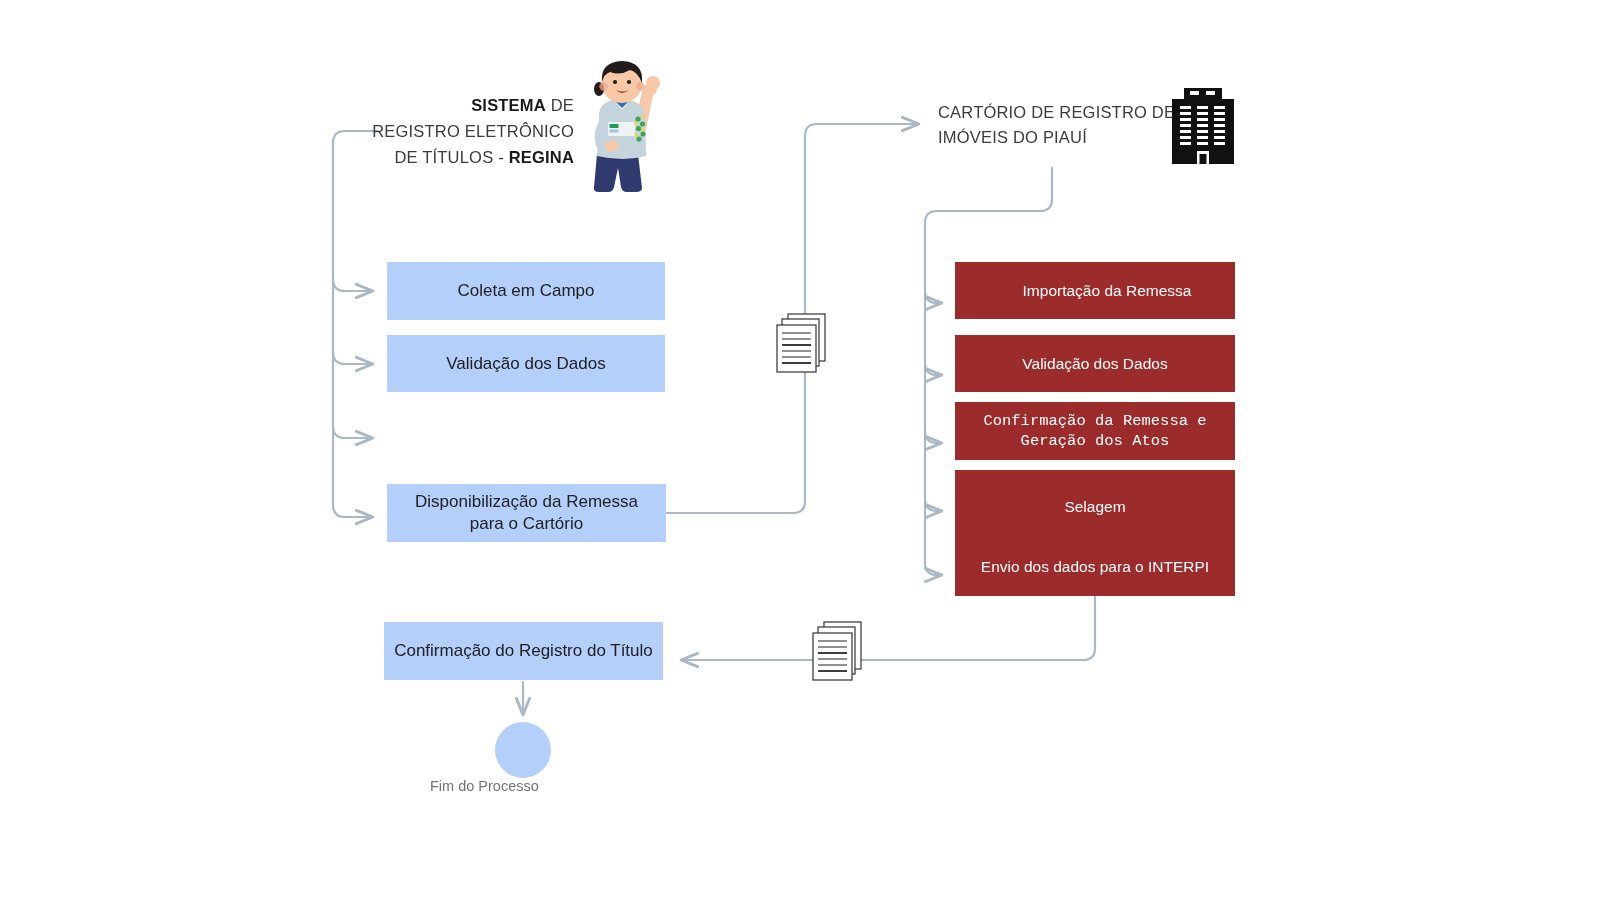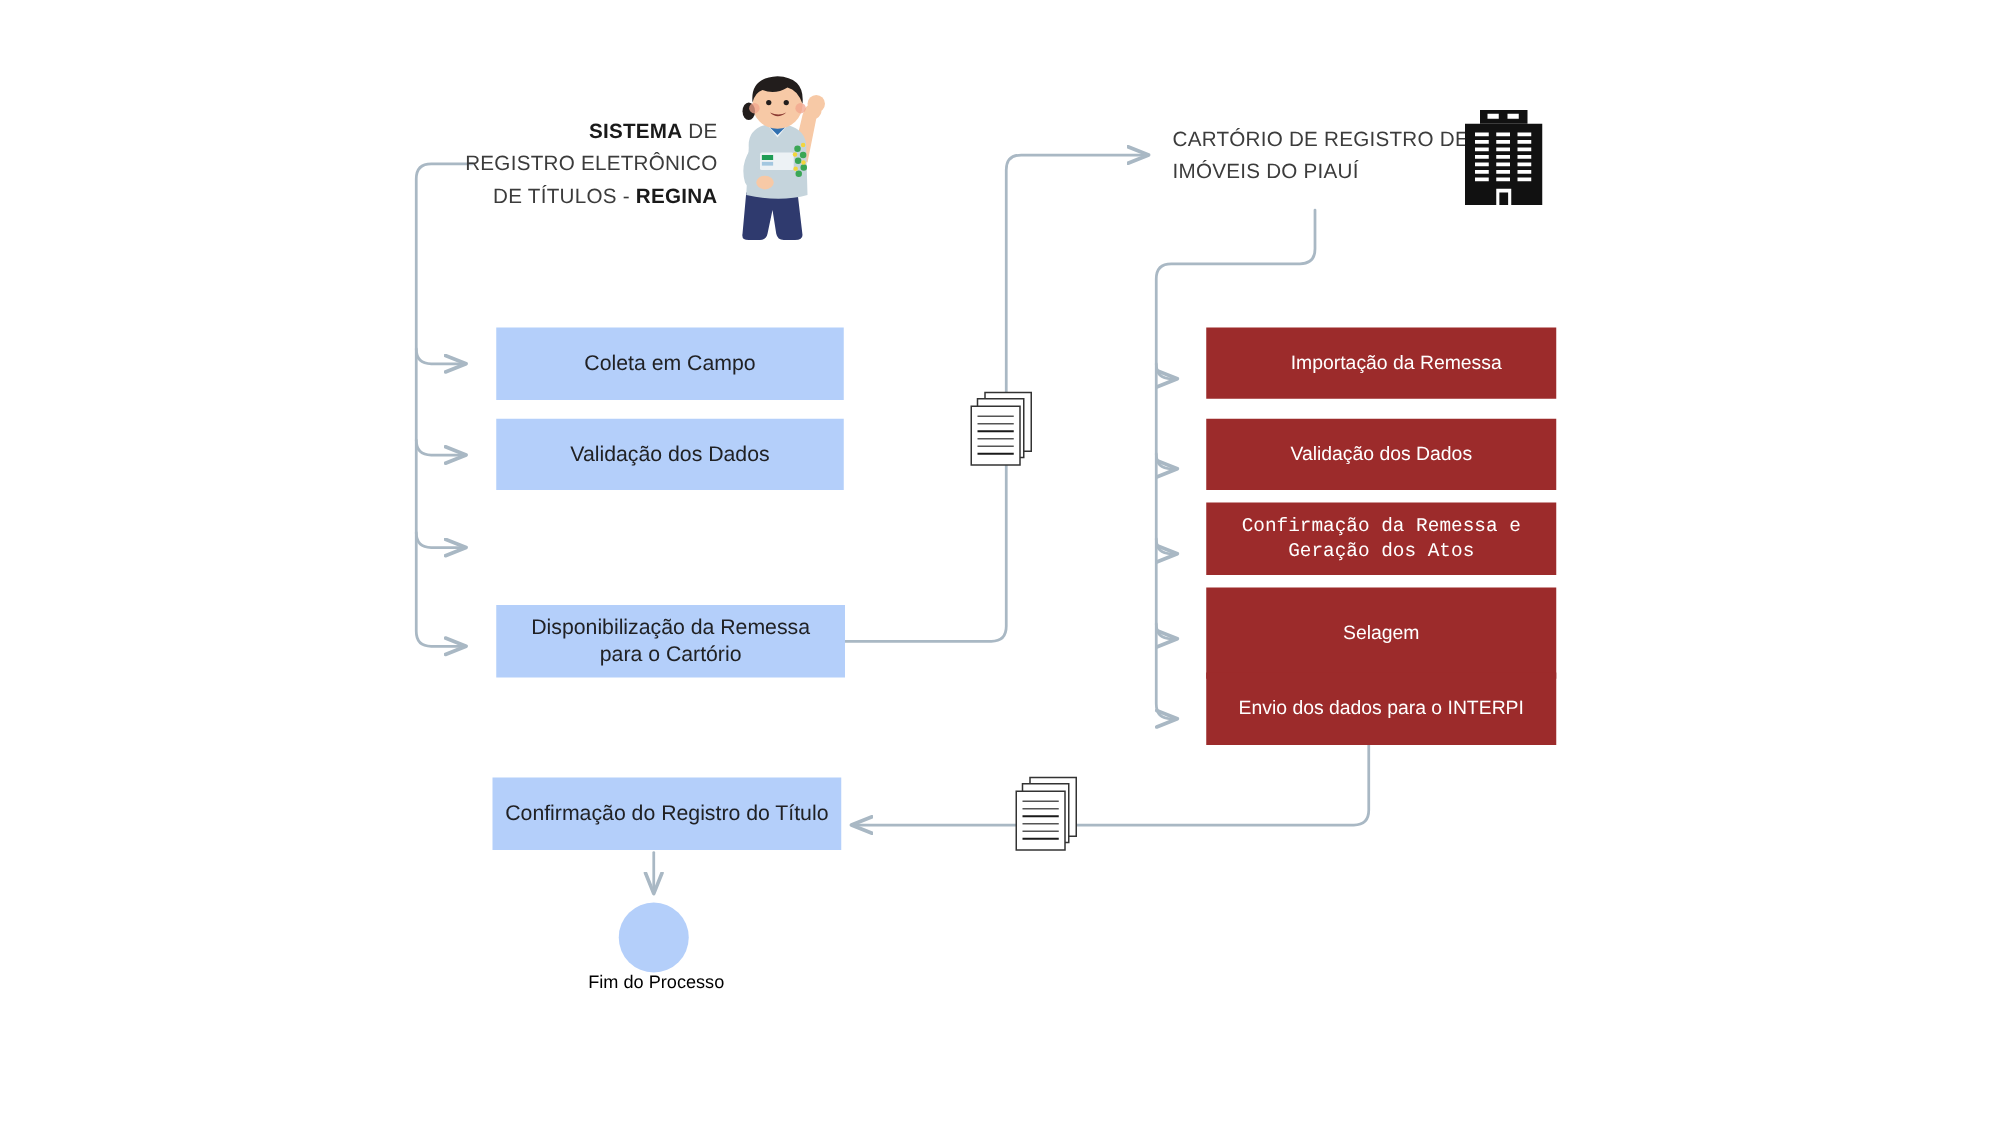--- a/index.html
+++ b/index.html
@@ -57,21 +57,20 @@
 
   
   .box {
     position: absolute;
     box-sizing: border-box;
     display: flex;
     align-items: center;
     justify-content: center;
     text-align: center;
     padding: 2px 10px;
-    margin-left: 10px;
   }
   .box-blue {
     background: #b4cffa;
     color: #202124;
     font-size: 17px;
     line-height: 22px;
   }
   .box-red {
     background: #9c2b2b;
     color: #ffffff;
@@ -86,23 +85,22 @@
     width: 56px;
     height: 56px;
     border-radius: 50%;
     background: #b4cffa;
   }
   .end-label {
     position: absolute;
     left: 430px;
     top: 778px;
     width: 190px;
-    text-align: center;
     font-size: 14.5px;
-    color: #000000;
+    color: #737373;
   }
 
   
   .icon-abs { position: absolute; }
 </style>
 </head>
 <body>
 
 <div id="canvas">
 

